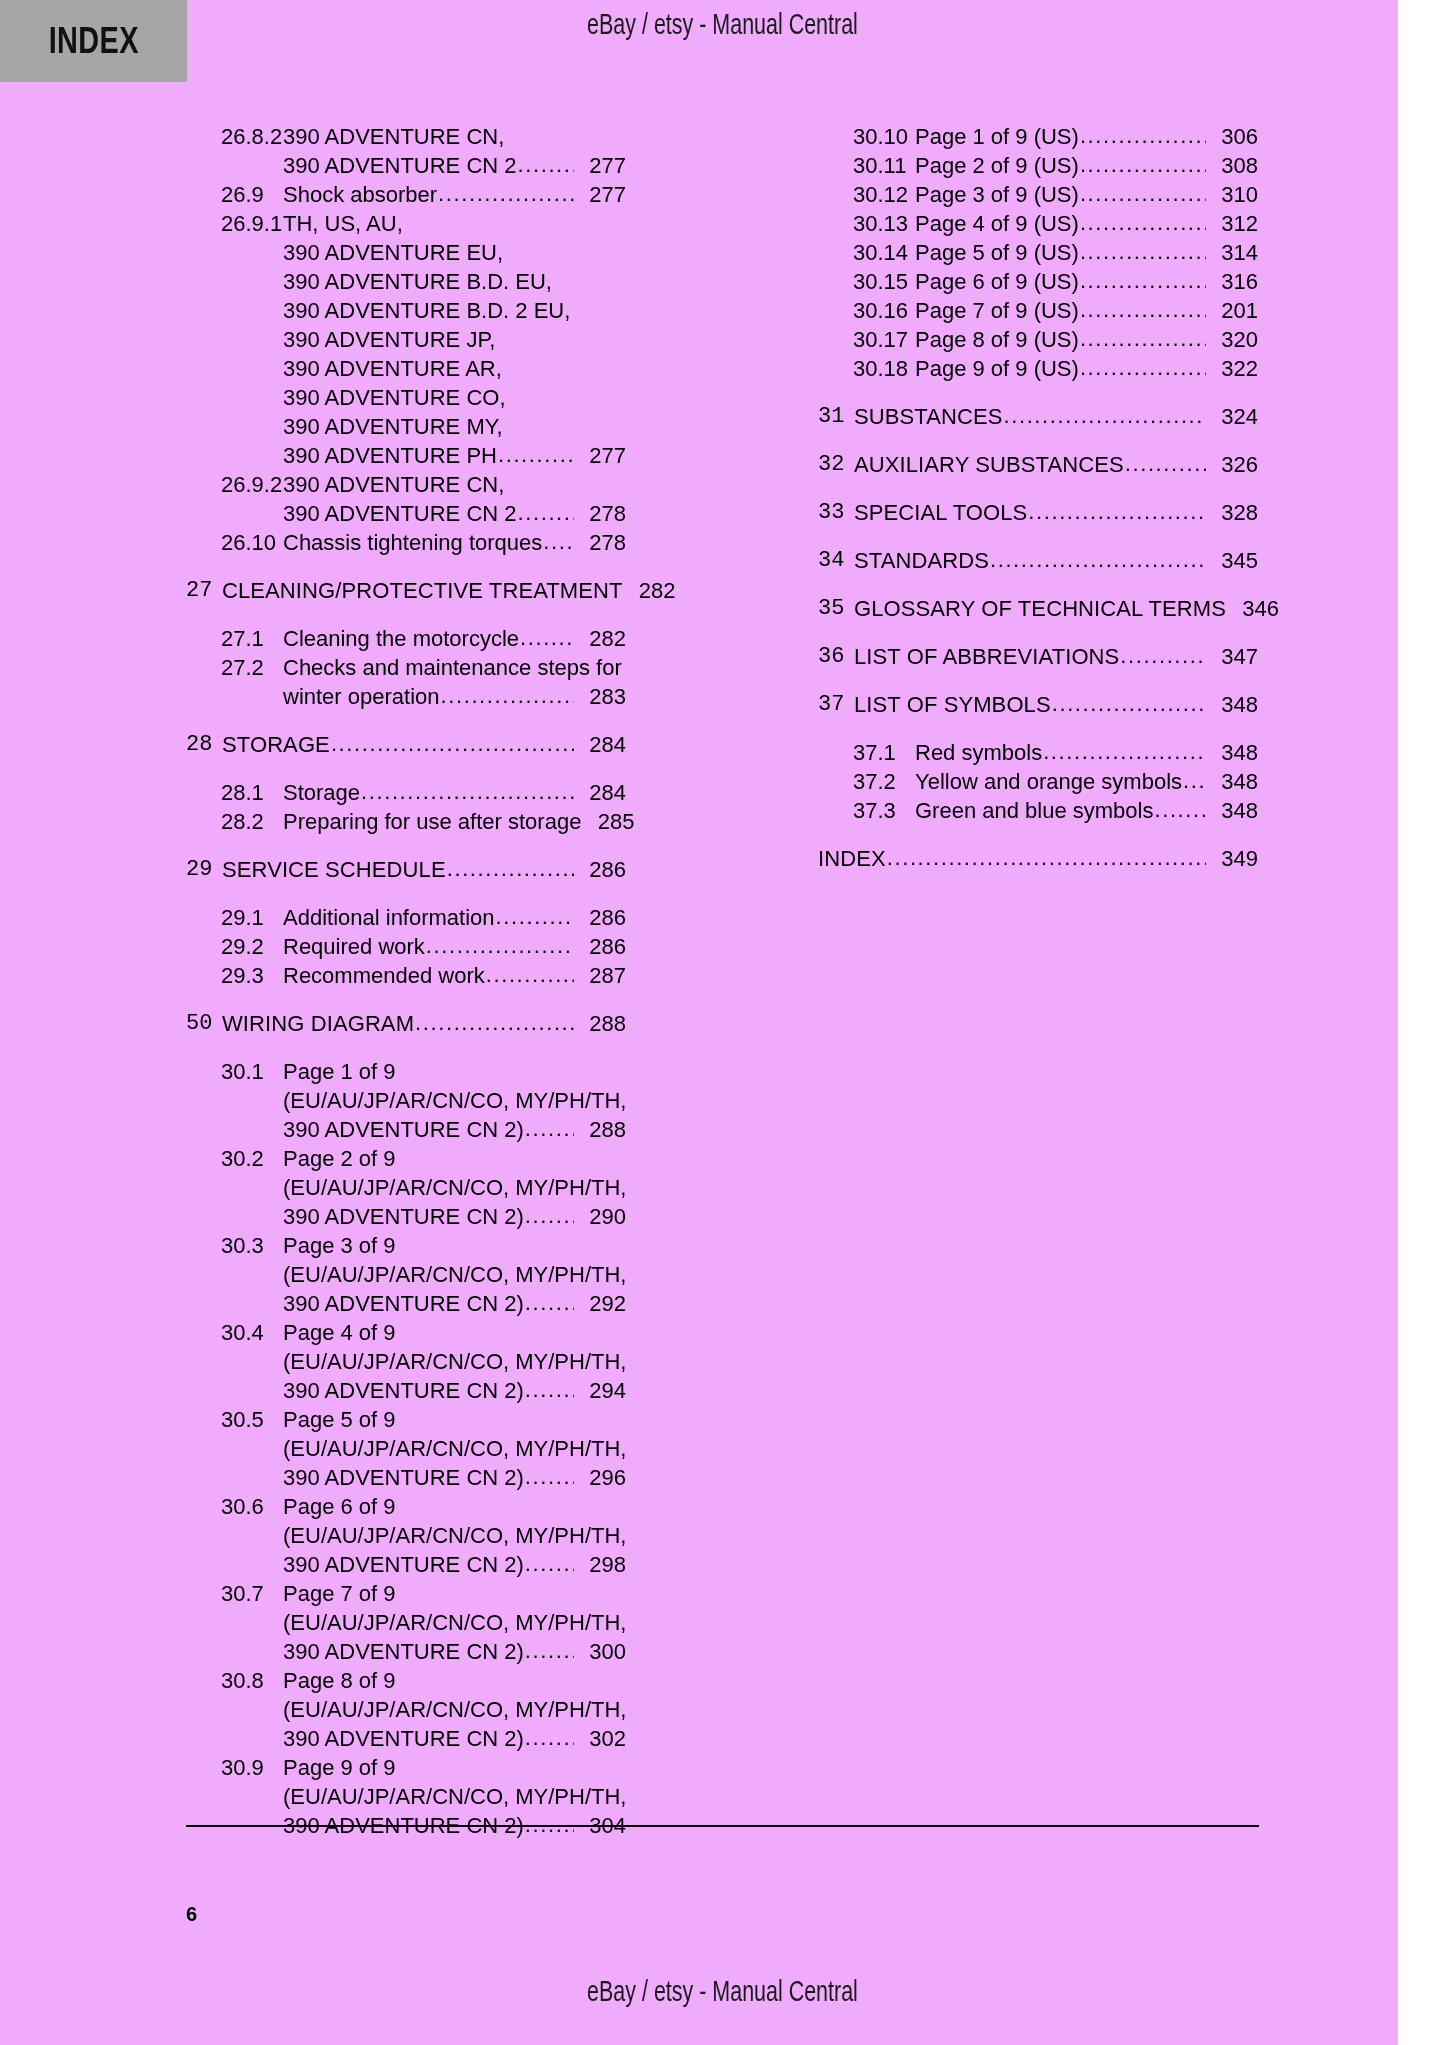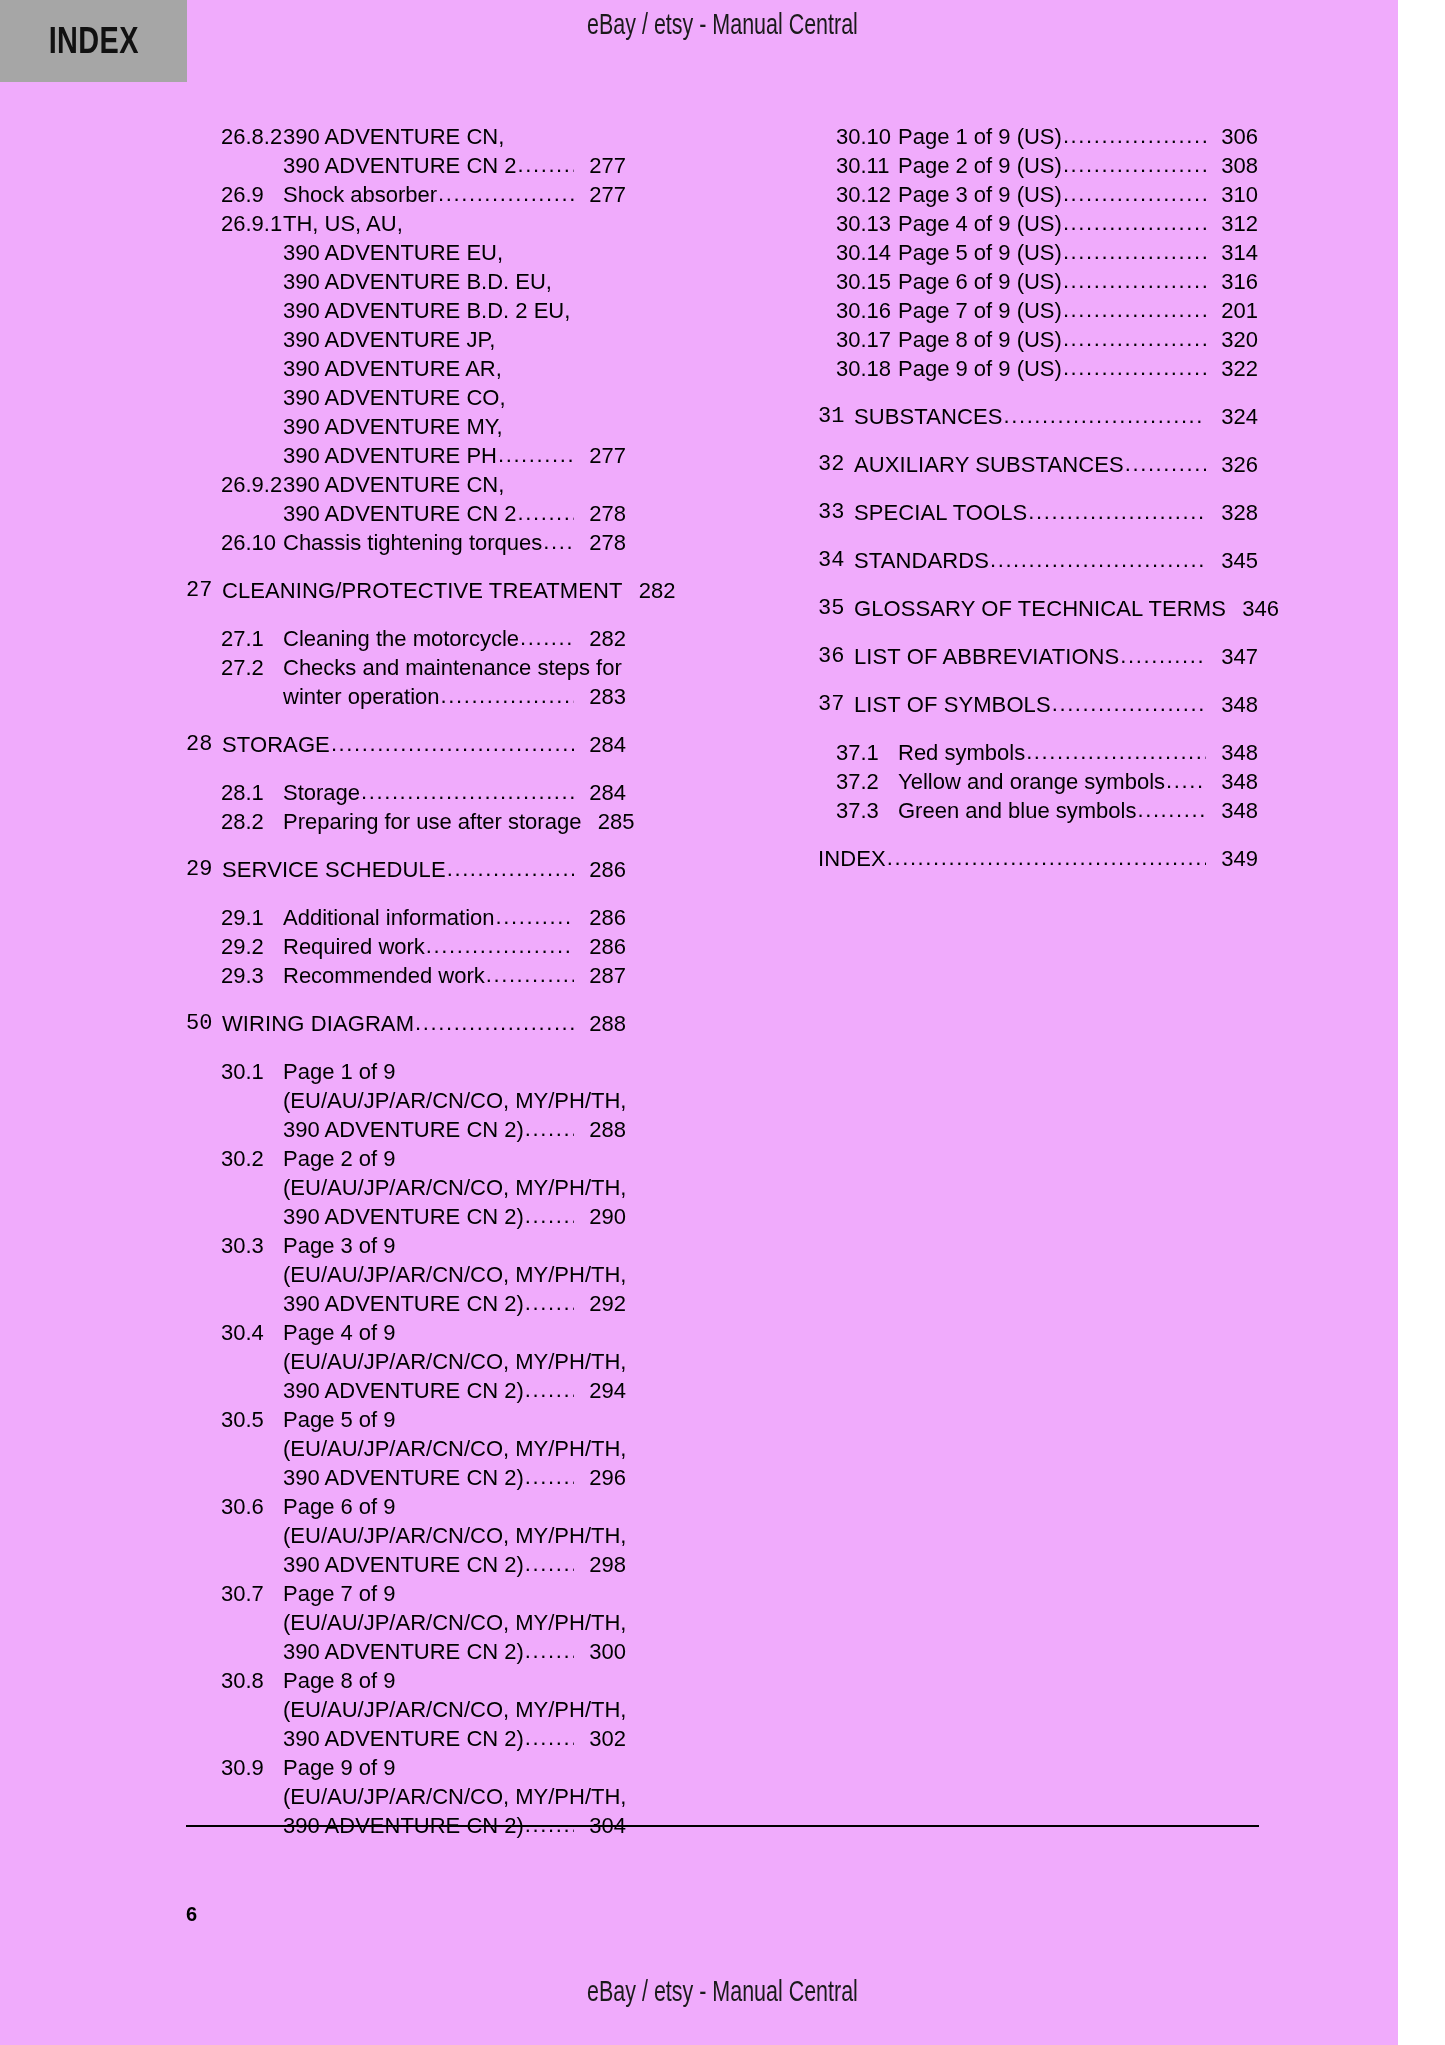--- a/index.html
+++ b/index.html
@@ -90,21 +90,21 @@
   .num {
     flex: 0 0 auto;
     white-space: nowrap;
   }
   
   .level1 > .num { width: 36px; margin-left: 0px; font-family: Liberation Mono, monospace; }
   .level2 > .num { width: 62px; margin-left: 35px; }
   .level3 > .num { width: 62px; margin-left: 35px; }
 
   .right .level1 > .num { width: 36px; }
-  .right .level2 > .num { width: 62px; margin-left: 18px; }
+  .right .level2 > .num { width: 62px; margin-left: 35px; }
 
   .body {
     flex: 1 1 auto;
     min-width: 0;
   }
   .line {
     display: flex;
     align-items: baseline;
     white-space: nowrap;
   }

